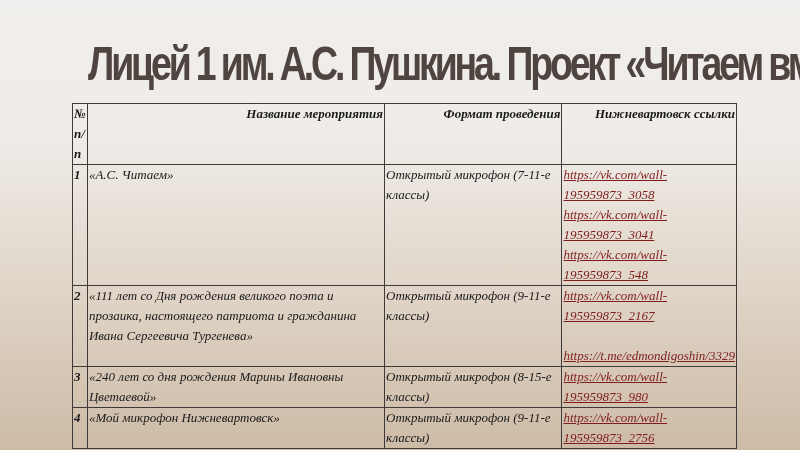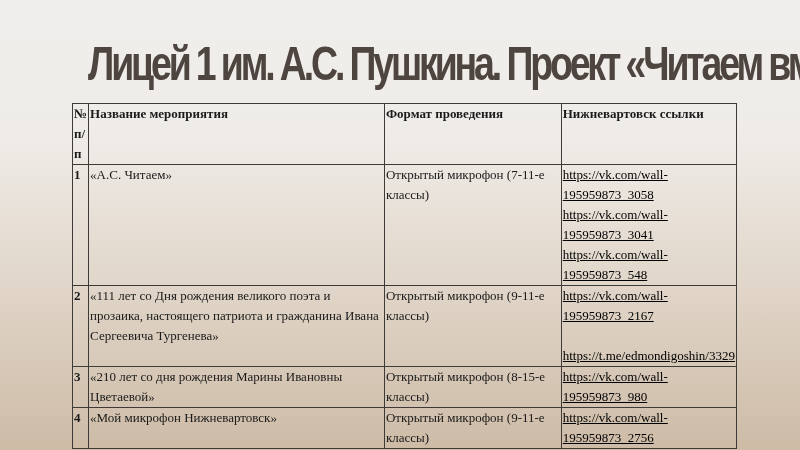--- a/index.html
+++ b/index.html
@@ -30,38 +30,39 @@
     border-collapse: collapse;
     font-size: 13px;
     color: #1a1a1a;
     line-height: 20px;
   }
   table.events th, table.events td {
     border: 1.5px solid #3d3a37;
     vertical-align: top;
     padding: 0 1px;
     text-align: left;
+    font-style: italic;
   }
   table.events th {
     font-weight: bold;
-    text-align: left;
+    text-align: right;
     height: 48px;
   }
   table.events th.num { text-align: left; padding: 0 1px; }
   col.c1 { width: 14px; }
   col.c2 { width: 300px; }
   col.c3 { width: 179px; }
   col.c4 { width: 172px; }
   td.num { font-weight: bold; }
   tr.r1 td { height: 115px; }
   tr.r2 td { height: 66px; }
   tr.r3 td { height: 31px; }
   tr.r4 td { height: 34px; }
   a.link {
-    color: #000000;
+    color: #7f1d1d;
     text-decoration: underline;
     display: block;
   }
   .spacer { display: block; height: 20px; }
 </style>
 </head>
 <body>
 
 <div class="slide-title">Лицей 1 им. А.С. Пушкина. Проект «Читаем вместе»</div>
 
@@ -96,21 +97,21 @@
       <td>«111 лет со Дня рождения великого поэта и прозаика, настоящего патриота и гражданина Ивана Сергеевича Тургенева»</td>
       <td>Открытый микрофон (9-11-е классы)</td>
       <td>
         <a class="link" href="#">https://vk.com/wall-195959873_2167</a>
         <span class="spacer"></span>
         <a class="link" href="#">https://t.me/edmondigoshin/3329</a>
       </td>
     </tr>
     <tr class="r3">
       <td class="num">3</td>
-      <td>«210 лет со дня рождения Марины Ивановны Цветаевой»</td>
+      <td>«240 лет со дня рождения Марины Ивановны Цветаевой»</td>
       <td>Открытый микрофон (8-15-е классы)</td>
       <td>
         <a class="link" href="#">https://vk.com/wall-195959873_980</a>
       </td>
     </tr>
     <tr class="r4">
       <td class="num">4</td>
       <td>«Мой микрофон Нижневартовск»</td>
       <td>Открытый микрофон (9-11-е классы)</td>
       <td>

